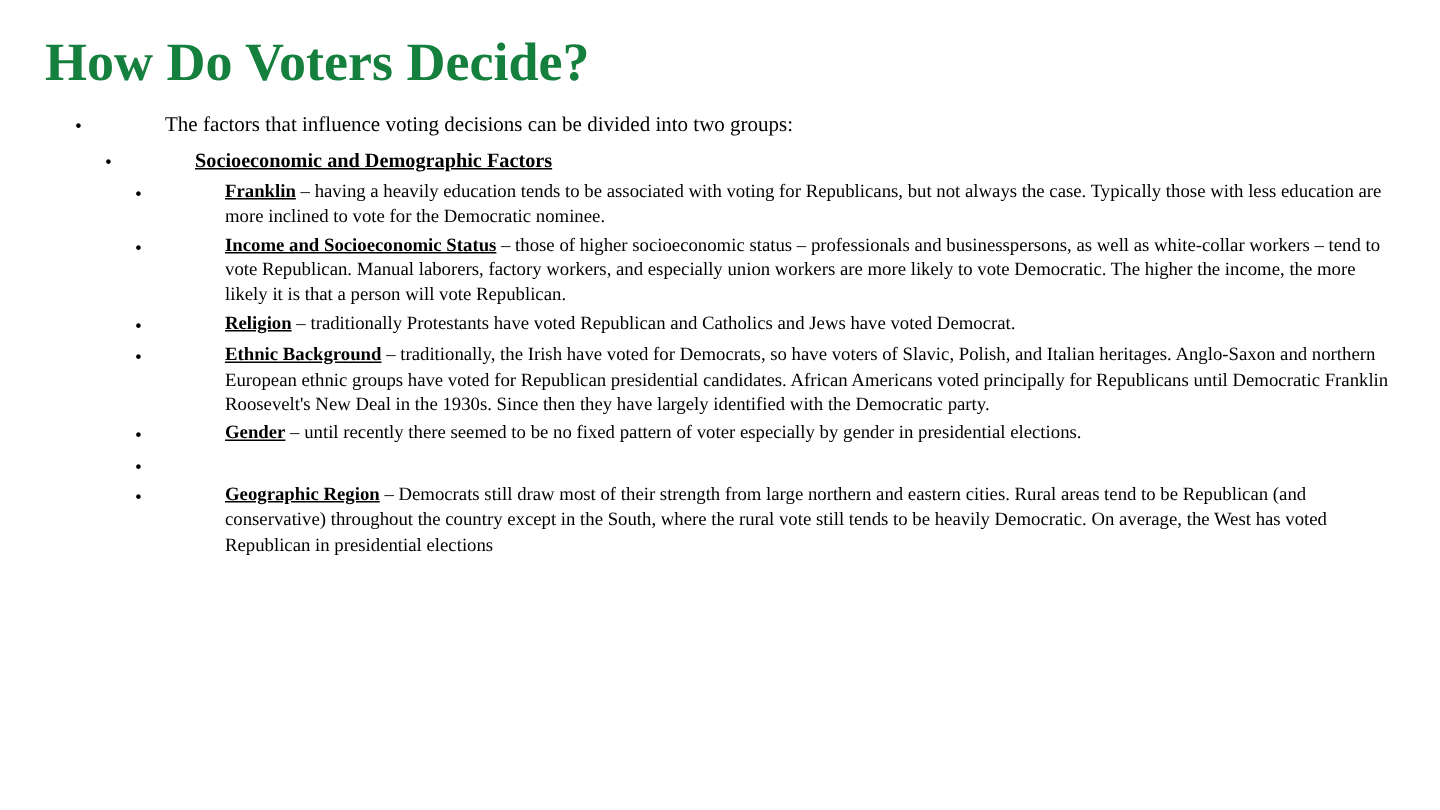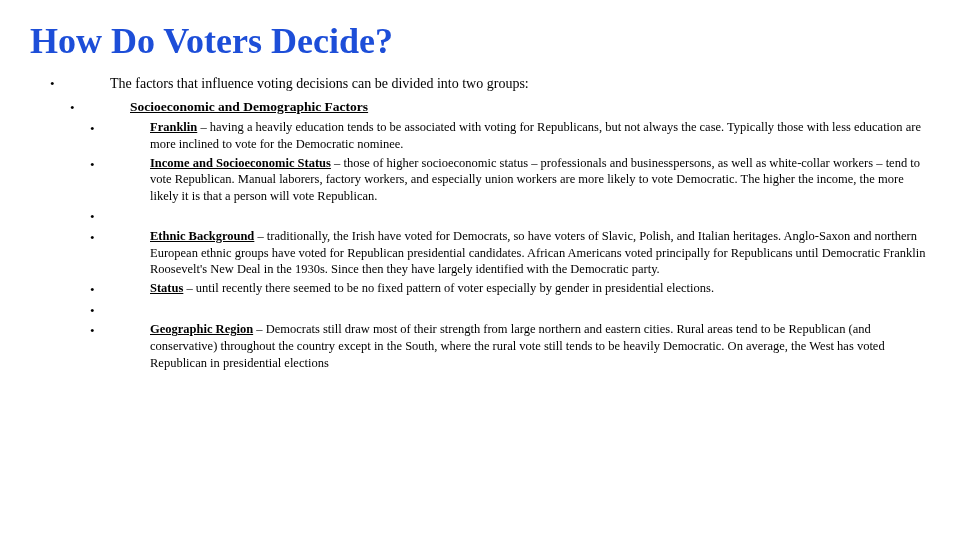--- a/index.html
+++ b/index.html
@@ -17,21 +17,21 @@
       color: #000000;
       overflow: hidden;
       padding: 20px 30px 15px 30px;
     }
 
     h1 {
       font-size: 36px;
       font-weight: bold;
       font-family: 'Times New Roman', Times, serif;
       margin-bottom: 12px;
-      color: #1d4ed8;
+      color: #15803d;
     }
 
     .level1 {
       padding-left: 20px;
     }
 
     .level2 {
       padding-left: 20px;
       margin-top: 2px;
     }
@@ -110,33 +110,36 @@
 
       <div class="bullet-item sub-bullet">
         <span class="bullet-sym">•</span>
         <span class="bullet-text">
           <span class="underline">Income and Socioeconomic Status</span><span> – those of higher socioeconomic status – professionals and businesspersons, as well as white-collar workers – tend to vote Republican.  Manual laborers, factory workers, and especially union workers are more likely to vote Democratic.  The higher the income, the more likely it is that a person will vote Republican.</span>
         </span>
       </div>
 
       <div class="bullet-item sub-bullet">
         <span class="bullet-sym">•</span>
+        <span class="bullet-text">
+          <span class="underline">Religion</span><span> – traditionally Protestants have voted Republican and Catholics and Jews have voted Democrat.</span>
+        </span>
       </div>
 
       <div class="bullet-item sub-bullet">
         <span class="bullet-sym">•</span>
         <span class="bullet-text">
           <span class="underline">Ethnic Background</span><span> – traditionally, the Irish have voted for Democrats, so have voters of Slavic, Polish, and Italian heritages.  Anglo-Saxon and northern European ethnic groups have voted for Republican presidential candidates.  African Americans voted principally for Republicans until Democratic Franklin Roosevelt's New Deal in the 1930s.  Since then they have largely identified with the Democratic party.</span>
         </span>
       </div>
 
       <div class="bullet-item sub-bullet">
         <span class="bullet-sym">•</span>
         <span class="bullet-text">
-          <span class="underline">Status</span><span> – until recently there seemed to be no fixed pattern of voter especially by gender in presidential elections.</span>
+          <span class="underline">Gender</span><span> – until recently there seemed to be no fixed pattern of voter especially by gender in presidential elections.</span>
         </span>
       </div>
 
       <div class="bullet-item sub-bullet">
         <span class="bullet-sym">•</span>
       </div>
 
       <div class="bullet-item sub-bullet">
         <span class="bullet-sym">•</span>
         <span class="bullet-text">

